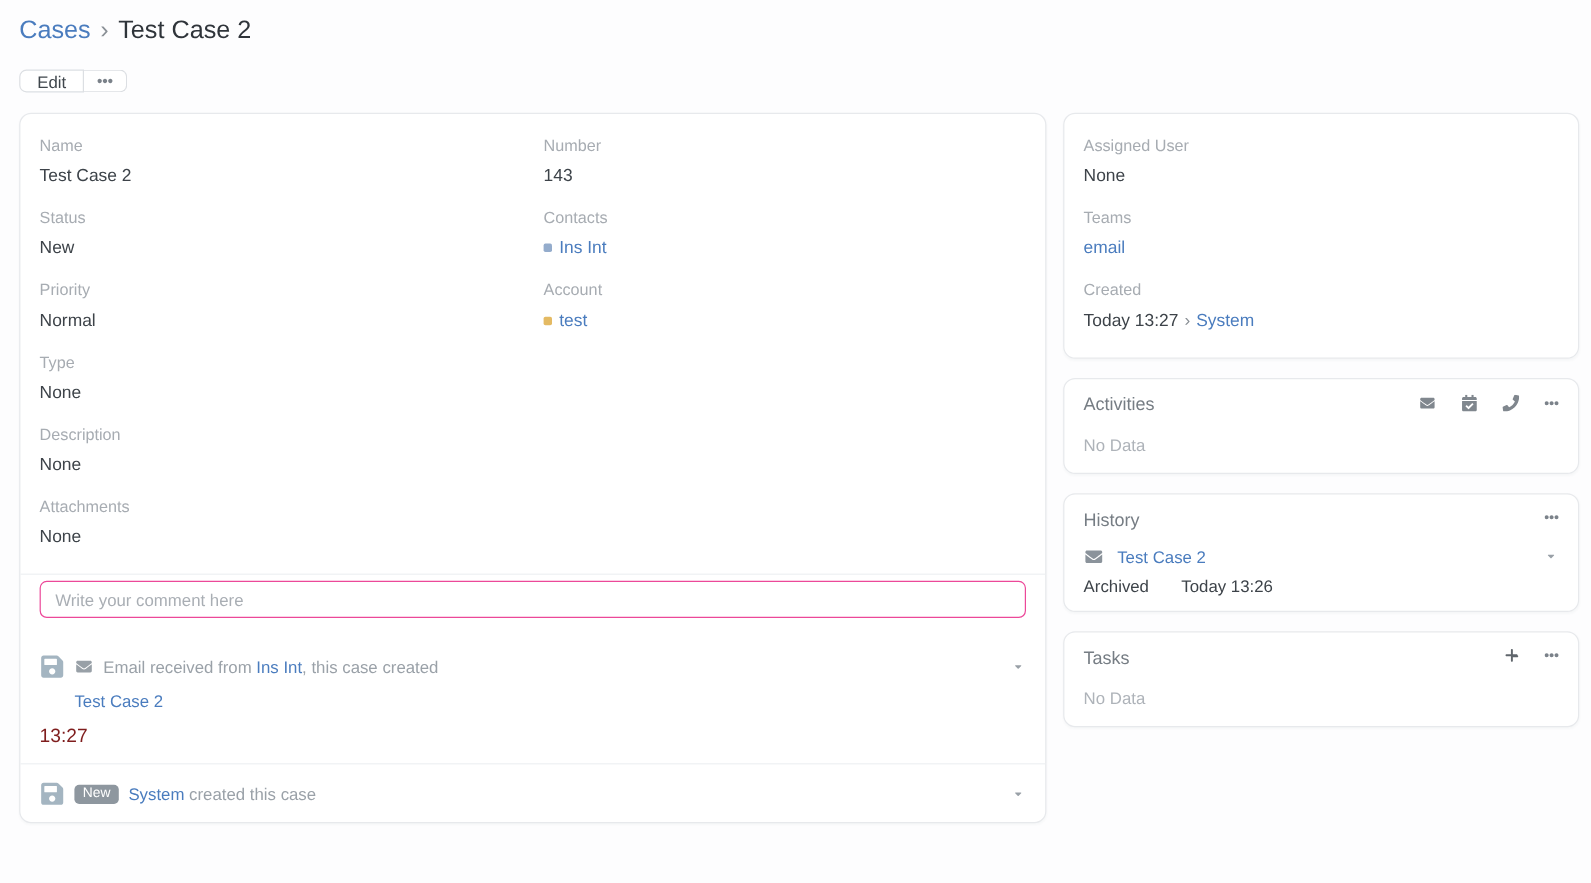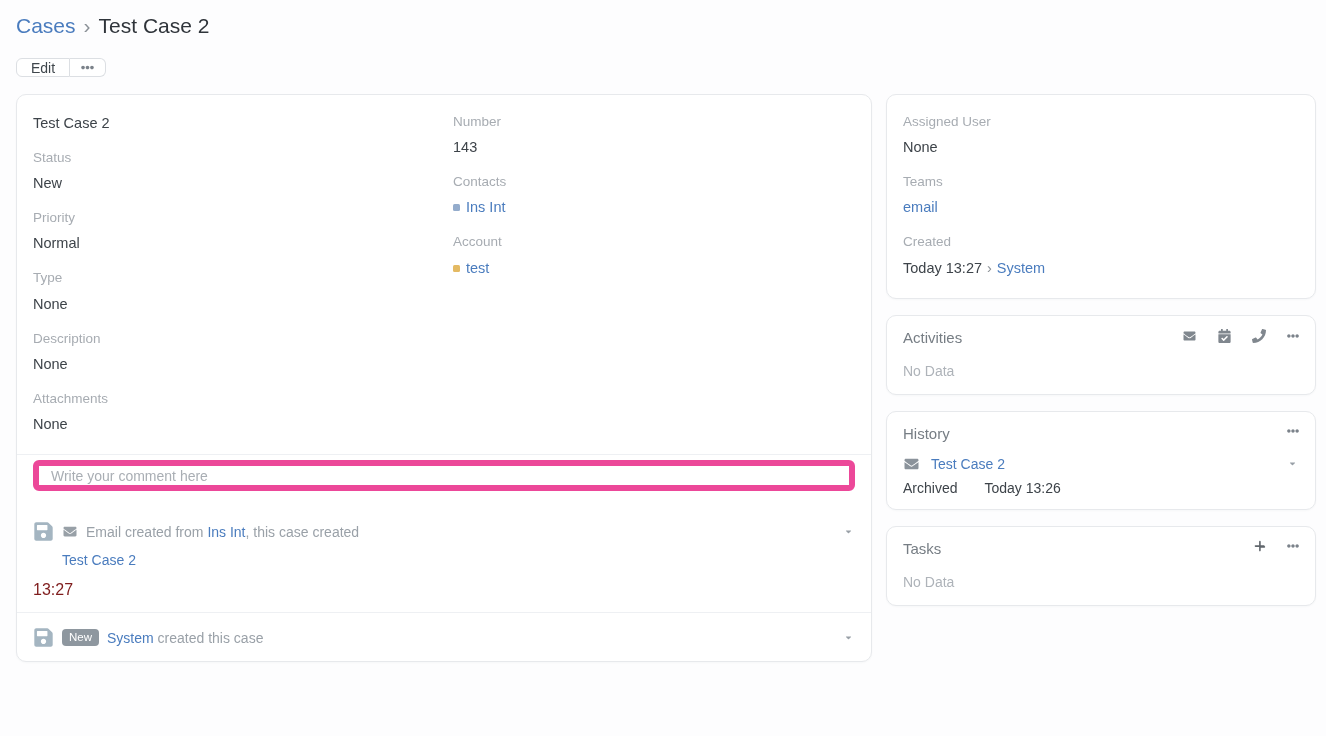--- a/index.html
+++ b/index.html
@@ -45,21 +45,21 @@
   .swatch { display:inline-block; width:7px; height:7px; border-radius:1.5px; margin-right:6px; vertical-align:1px; }
   .sep-gray { color:#8a9096; margin:0 5px; }
 
   
   .stream-section { border-top:1px solid #eef0f3; }
   .stream-head { display:flex; align-items:center; padding:15px 16px 13px 16px; }
   .stream-title { font-size:15px; color:#83898f; }
   .icon-btn { margin-left:auto; background:none; border:none; cursor:pointer; display:flex; align-items:center; padding:0; }
   .composer-wrap { padding:5px 16px 16px 16px; }
   .composer {
-    width:100%; height:31px; border:6px solid #ec4899; border-radius:6px;
+    width:100%; height:31px; border:1px solid #ec4899; border-radius:6px;
     padding:0 12px; font-size:14px; font-family:inherit; color:#3d4349; background:#fff; outline:none;
   }
   .composer::placeholder { color:#a9aeb4; }
   .post { padding:14px 16px 13px 16px; }
   .post + .post { border-top:1px solid #eef0f3; }
   .post-head { display:flex; align-items:center; gap:8px; color:#9aa1a8; font-size:14px; }
   .post-caret { margin-left:auto; background:none; border:none; cursor:pointer; padding:0 2px; }
   .post-attachment { margin:10px 0 0 29px; font-size:14px; }
   .post-time { margin-top:13px; font-size:16px; color:#7f1d1d; }
   .badge-new {
@@ -98,20 +98,21 @@
   </div>
 
   <div class="content">
 
     <div class="main-col panel">
 
       <div class="detail-grid">
 
         <div>
           <div class="field">
+            <div class="field-label">Name</div>
             <div class="field-value">Test Case 2</div>
           </div>
           <div class="field">
             <div class="field-label">Status</div>
             <div class="field-value">New</div>
           </div>
           <div class="field">
             <div class="field-label">Priority</div>
             <div class="field-value">Normal</div>
           </div>
@@ -159,21 +160,21 @@
             <span>
               <svg width="21" height="21" viewBox="0 0 448 512" fill="#a4b5c1">
                   <path d="M433.9 129.9l-83.9-83.9A48 48 0 0 0 316.1 32H48C21.5 32 0 53.5 0 80v352c0 26.5 21.5 48 48 48h352c26.5 0 48-21.5 48-48V163.9a48 48 0 0 0-14.1-34zM224 416c-35.3 0-64-28.7-64-64s28.7-64 64-64 64 28.7 64 64-28.7 64-64 64zm96-304.5V212c0 6.6-5.4 12-12 12H76c-6.6 0-12-5.4-12-12V108c0-6.6 5.4-12 12-12h228.5c3.2 0 6.2 1.3 8.5 3.5l3.5 3.5c2.2 2.3 3.5 5.3 3.5 8.5z"></path>
                 </svg>
             </span>
             <span>
               <svg width="16" height="13" viewBox="0 0 512 512" fill="#98a0a7">
                   <path d="M502.3 190.8c3.9-3.1 9.7-.2 9.7 4.7V400c0 26.5-21.5 48-48 48H48c-26.5 0-48-21.5-48-48V195.6c0-5 5.7-7.8 9.7-4.7 22.4 17.4 52.1 39.5 154.1 113.6 21.1 15.4 56.7 47.8 92.2 47.6 35.7.3 72-32.8 92.3-47.6 102-74.1 131.6-96.3 154-113.7zM256 320c23.2.4 56.6-29.2 73.4-41.4 132.7-96.3 142.8-104.7 173.4-128.7 5.8-4.5 9.2-11.5 9.2-18.9v-19c0-26.5-21.5-48-48-48H48C21.5 64 0 85.5 0 112v19c0 7.4 3.4 14.3 9.2 18.9 30.6 23.9 40.7 32.4 173.4 128.7 16.8 12.2 50.2 41.8 73.4 41.4z"></path>
                 </svg>
             </span>
-            <span><span>Email created from</span> <a>Ins Int</a><span>, this case created</span></span>
+            <span><span>Email received from</span> <a>Ins Int</a><span>, this case created</span></span>
             <button class="post-caret">
               <span>
                 <svg width="9" height="9" viewBox="0 0 320 512" fill="#99a0a7">
                     <path d="M31.3 192h257.3c17.8 0 26.7 21.5 14.1 34.1L174.1 354.8c-7.8 7.8-20.5 7.8-28.3 0L17.2 226.1C4.6 213.5 13.5 192 31.3 192z"></path>
                   </svg>
               </span>
             </button>
           </div>
           <div class="post-attachment"><a>Test Case 2</a></div>
           <div class="post-time">13:27</div>

